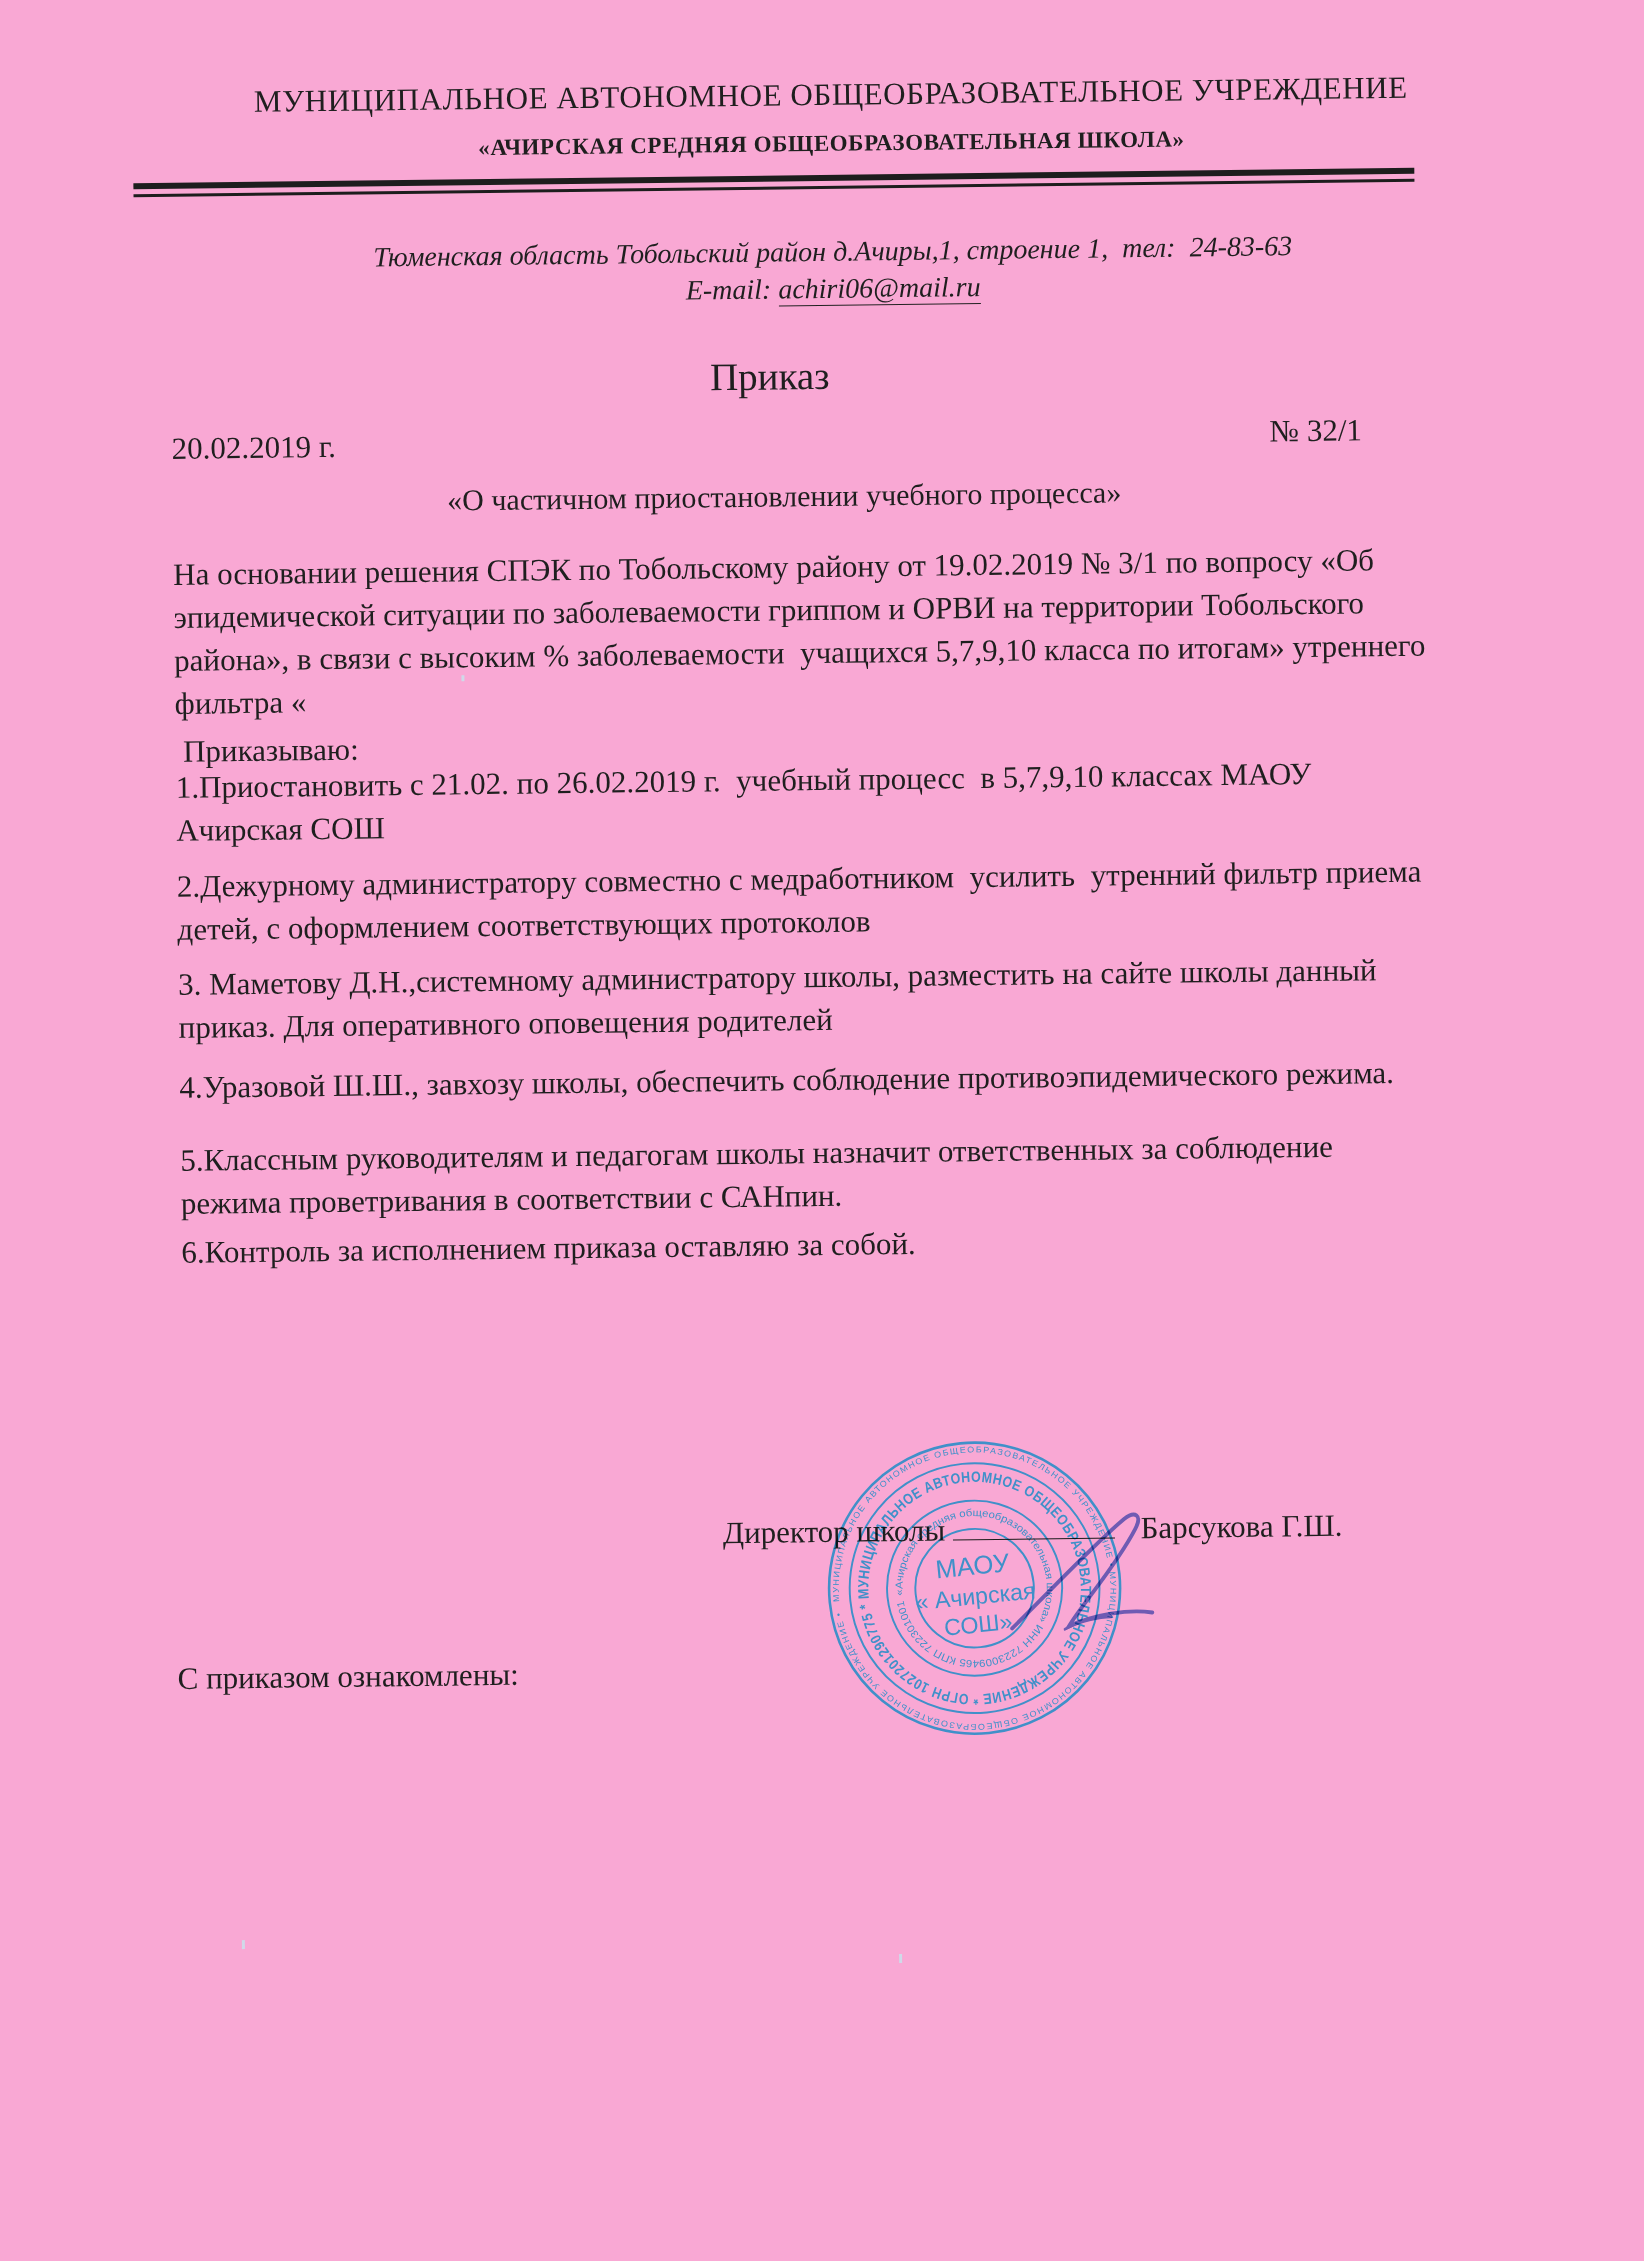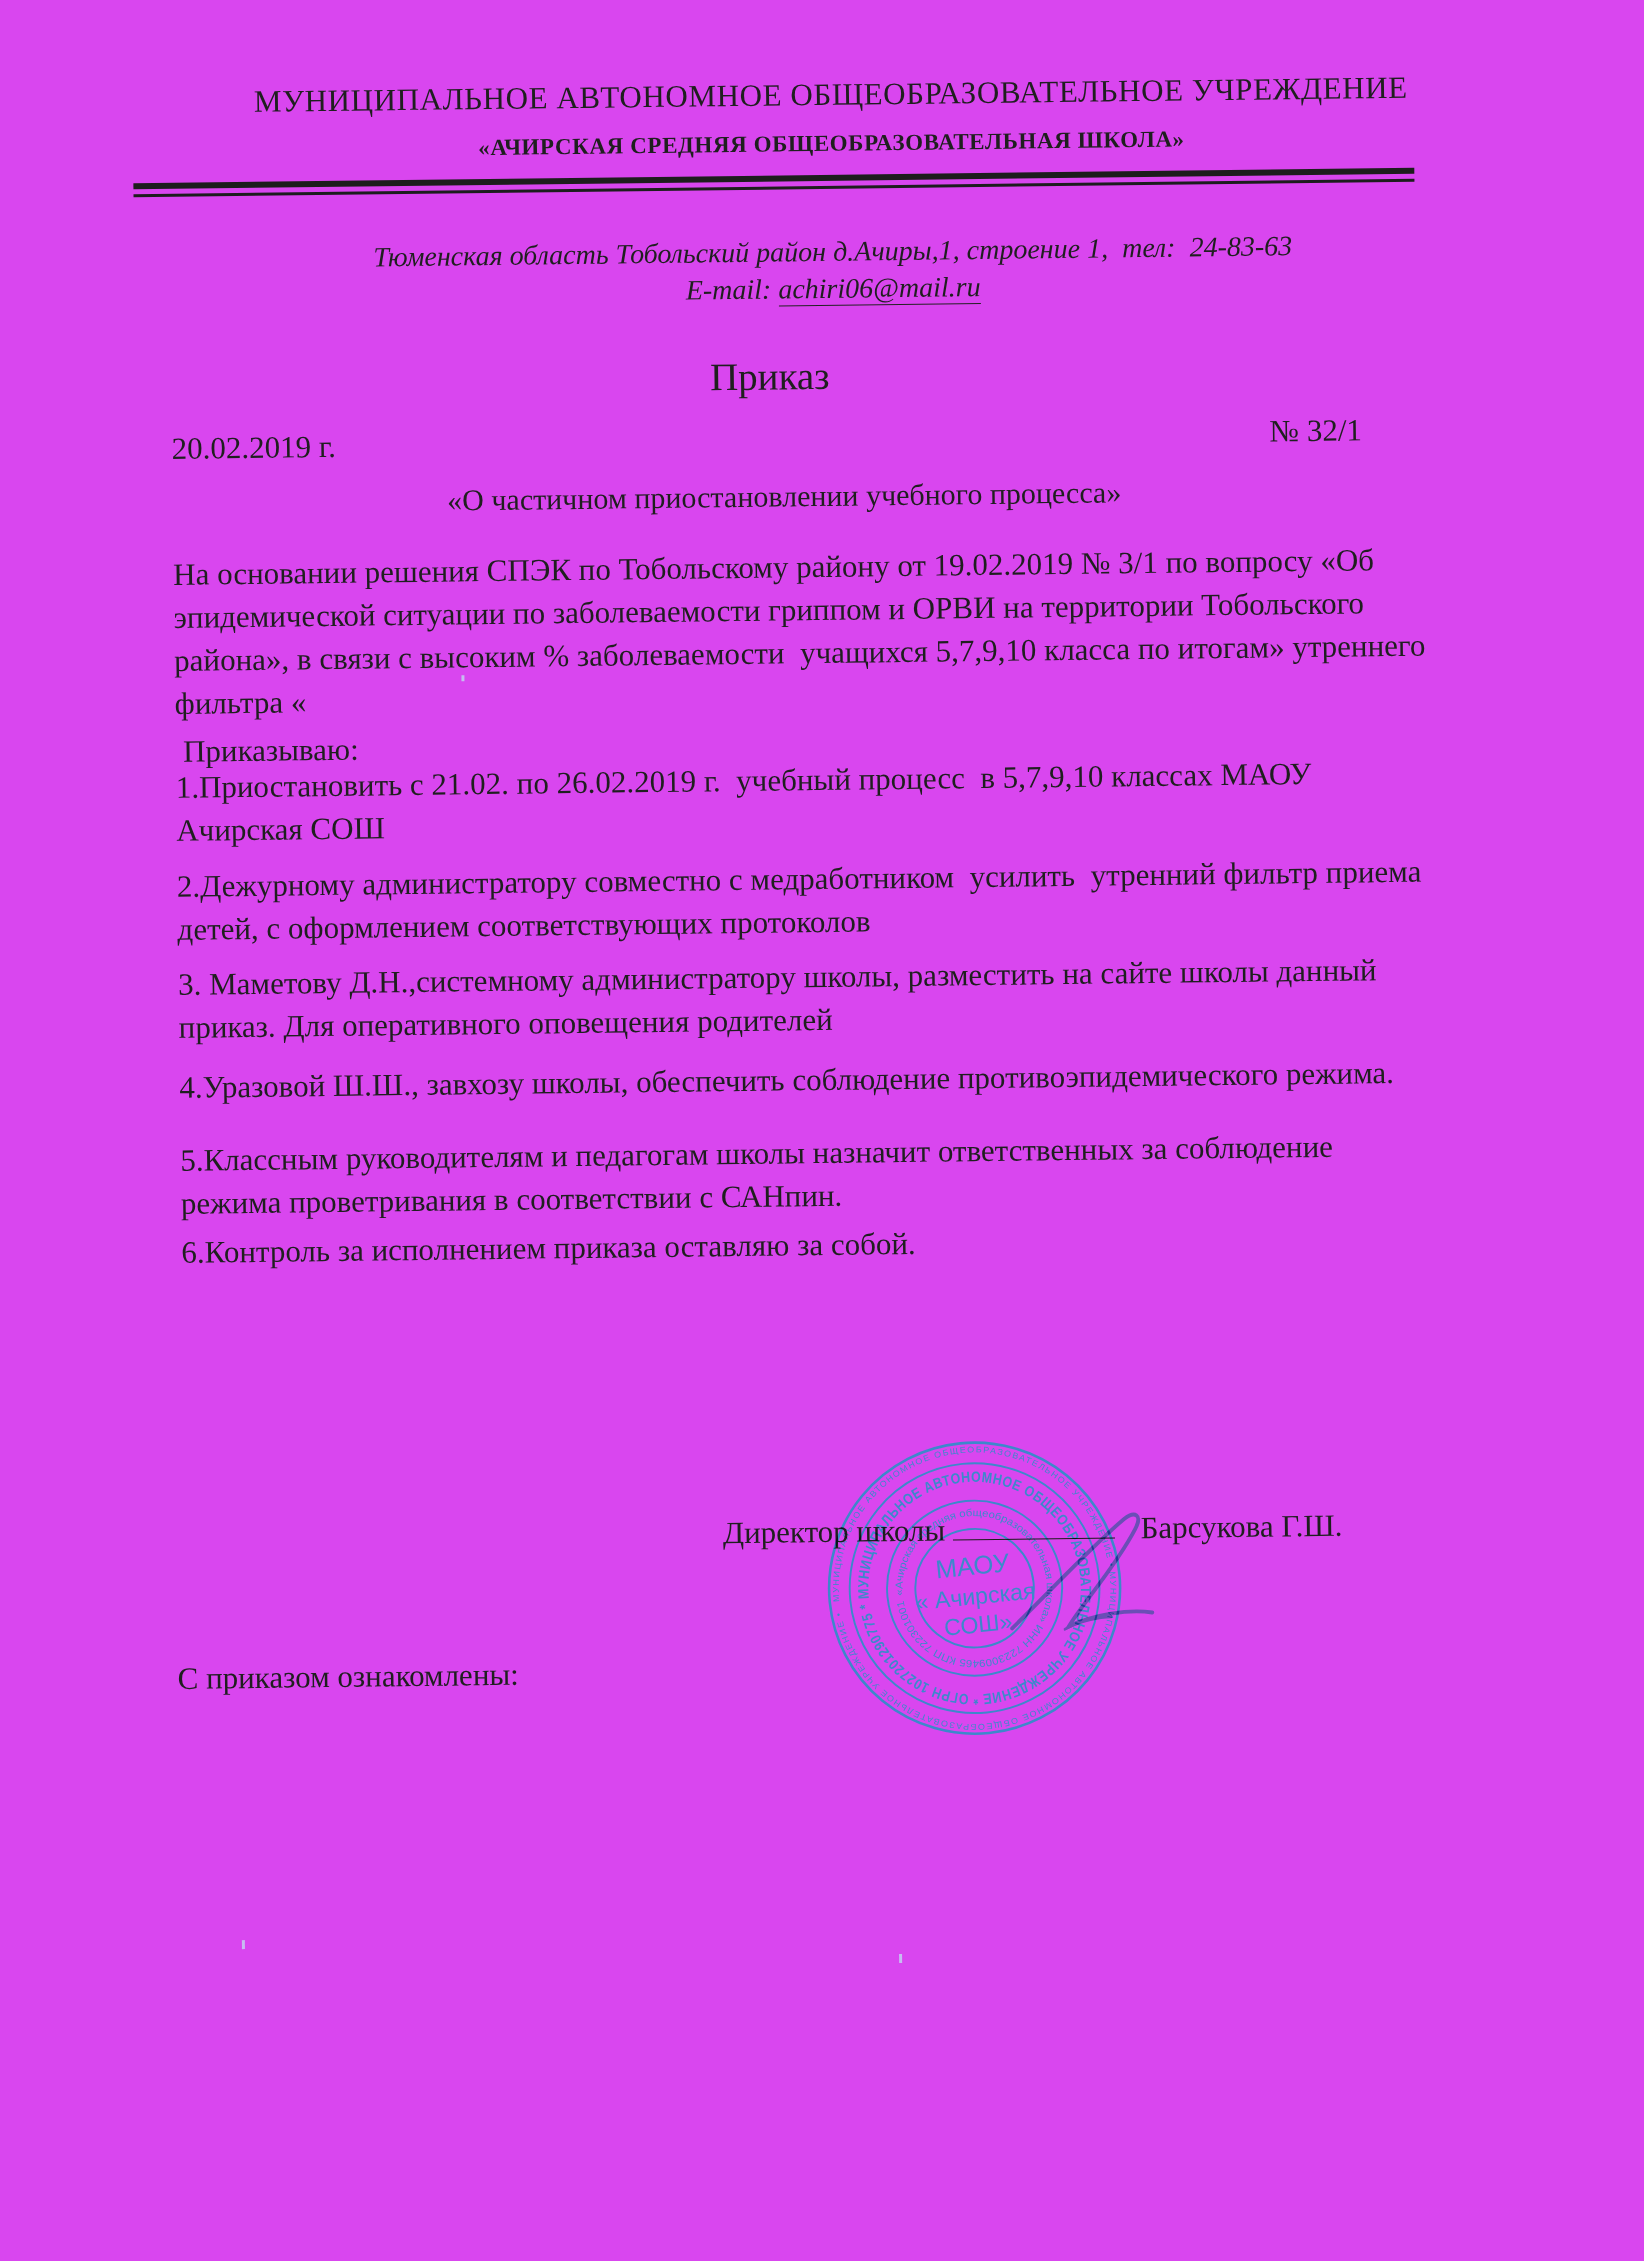--- a/index.html
+++ b/index.html
@@ -1,19 +1,19 @@
 <!DOCTYPE html>
 <html style="font-size:10.3px"><head>
 <meta charset="utf-8">
 <style>
   html,body{margin:0;padding:0;background:#ffffff;}
   .page{
     position:relative;
     width:1644px;height:2261px;
-    background:#d946ef;
+    background:#f9a8d4;
     overflow:hidden;
     font-family:"Liberation Serif","DejaVu Serif",serif;
     color:#1f1f1f;
   }
   .tilt{position:absolute;inset:0;transform:rotate(-0.7deg);transform-origin:822px 1131px;}
 
   .hdr-block{position:absolute;left:180px;width:1327px;text-align:center;}
   .org-line1{top:77px;font-size:31px;letter-spacing:0.6px;white-space:pre;}
   .org-line2{top:131px;font-size:23px;font-weight:bold;letter-spacing:0.6px;white-space:pre;}
   .rule{position:absolute;left:145px;top:175px;width:1281px;height:4.5px;

